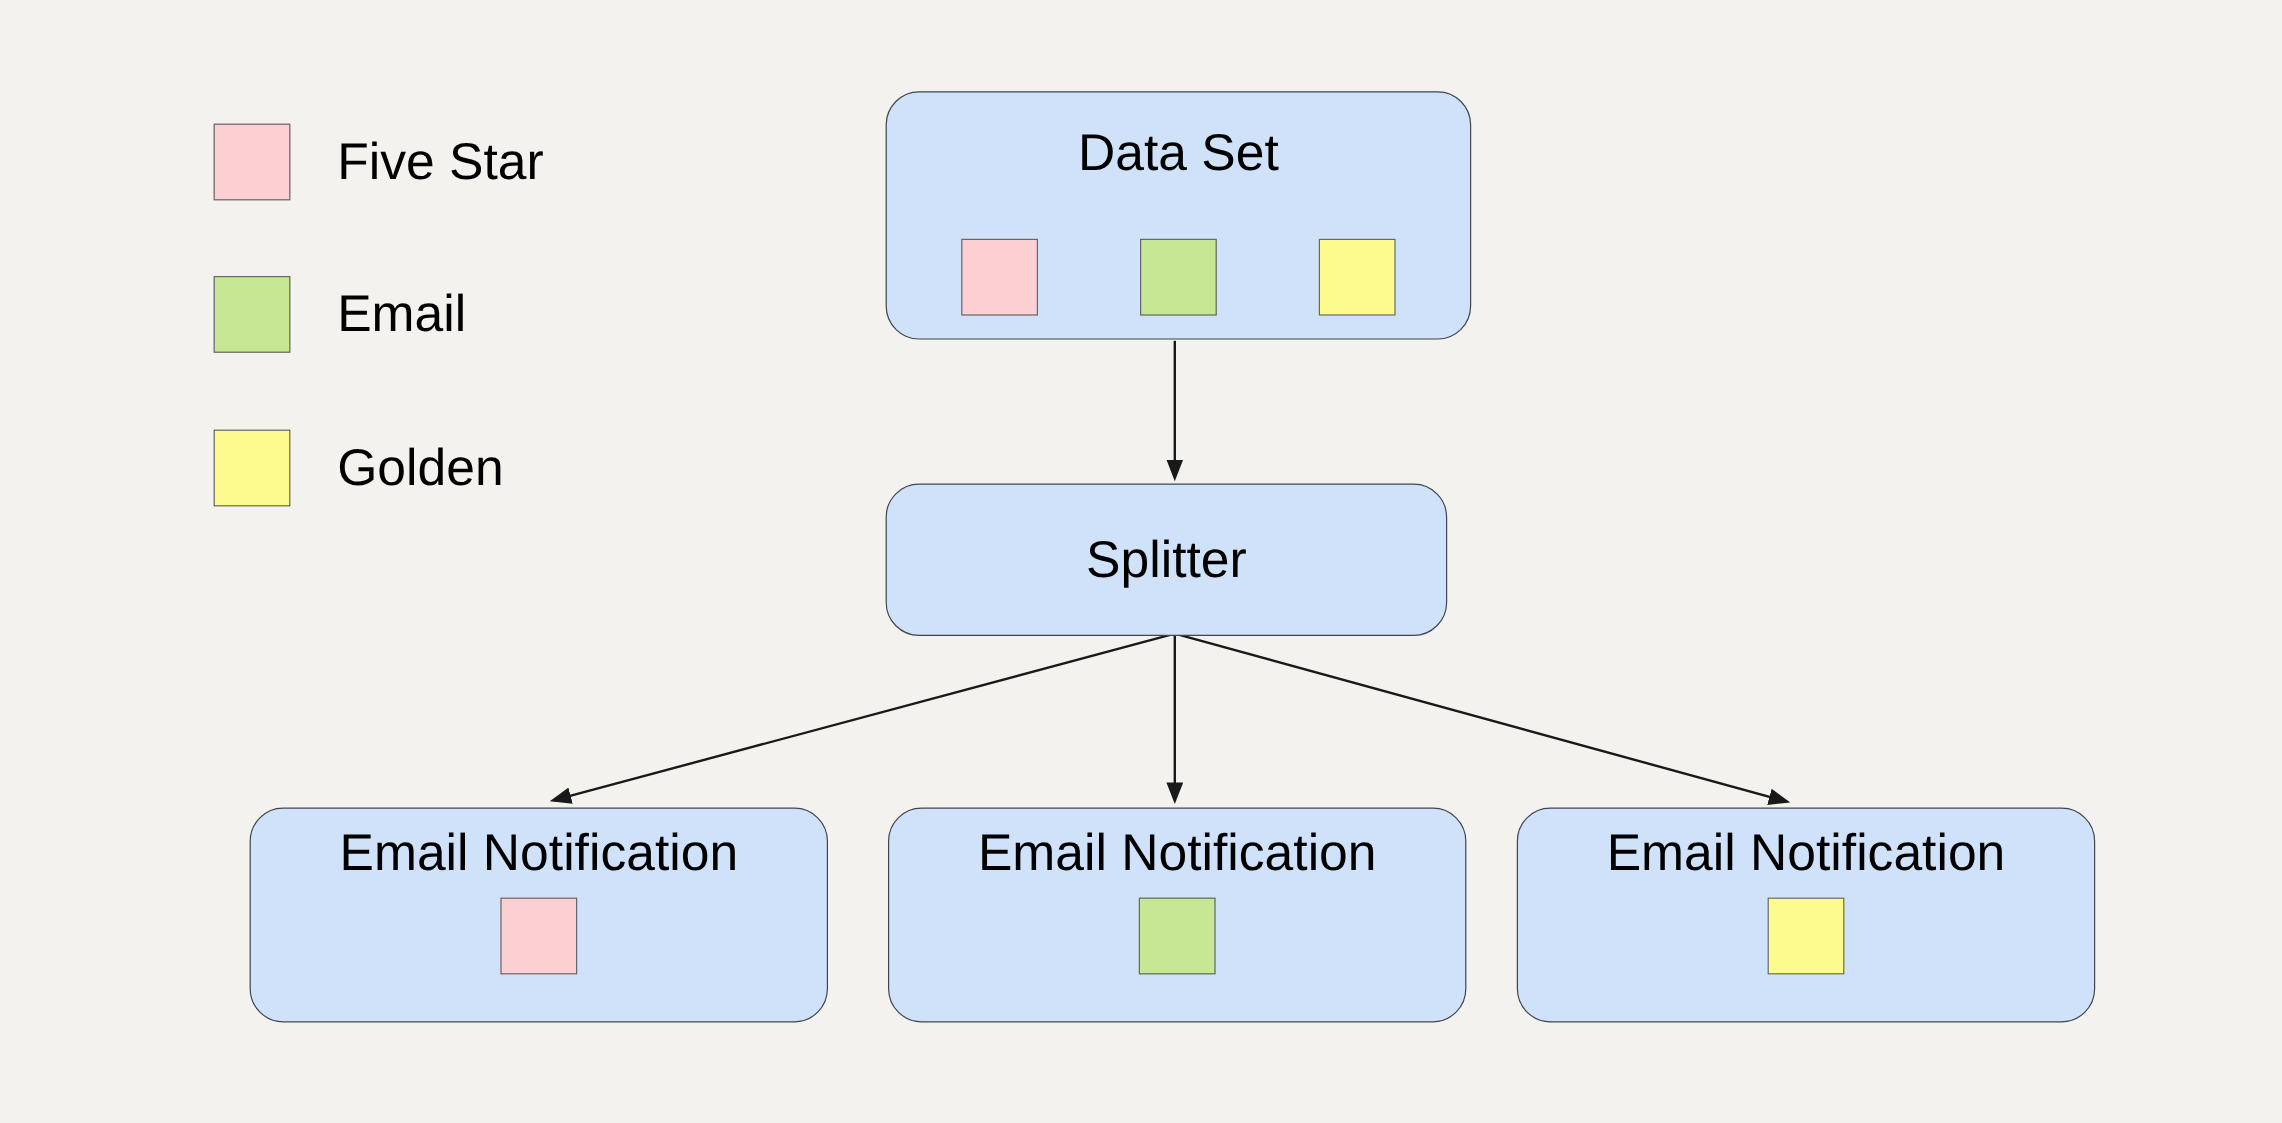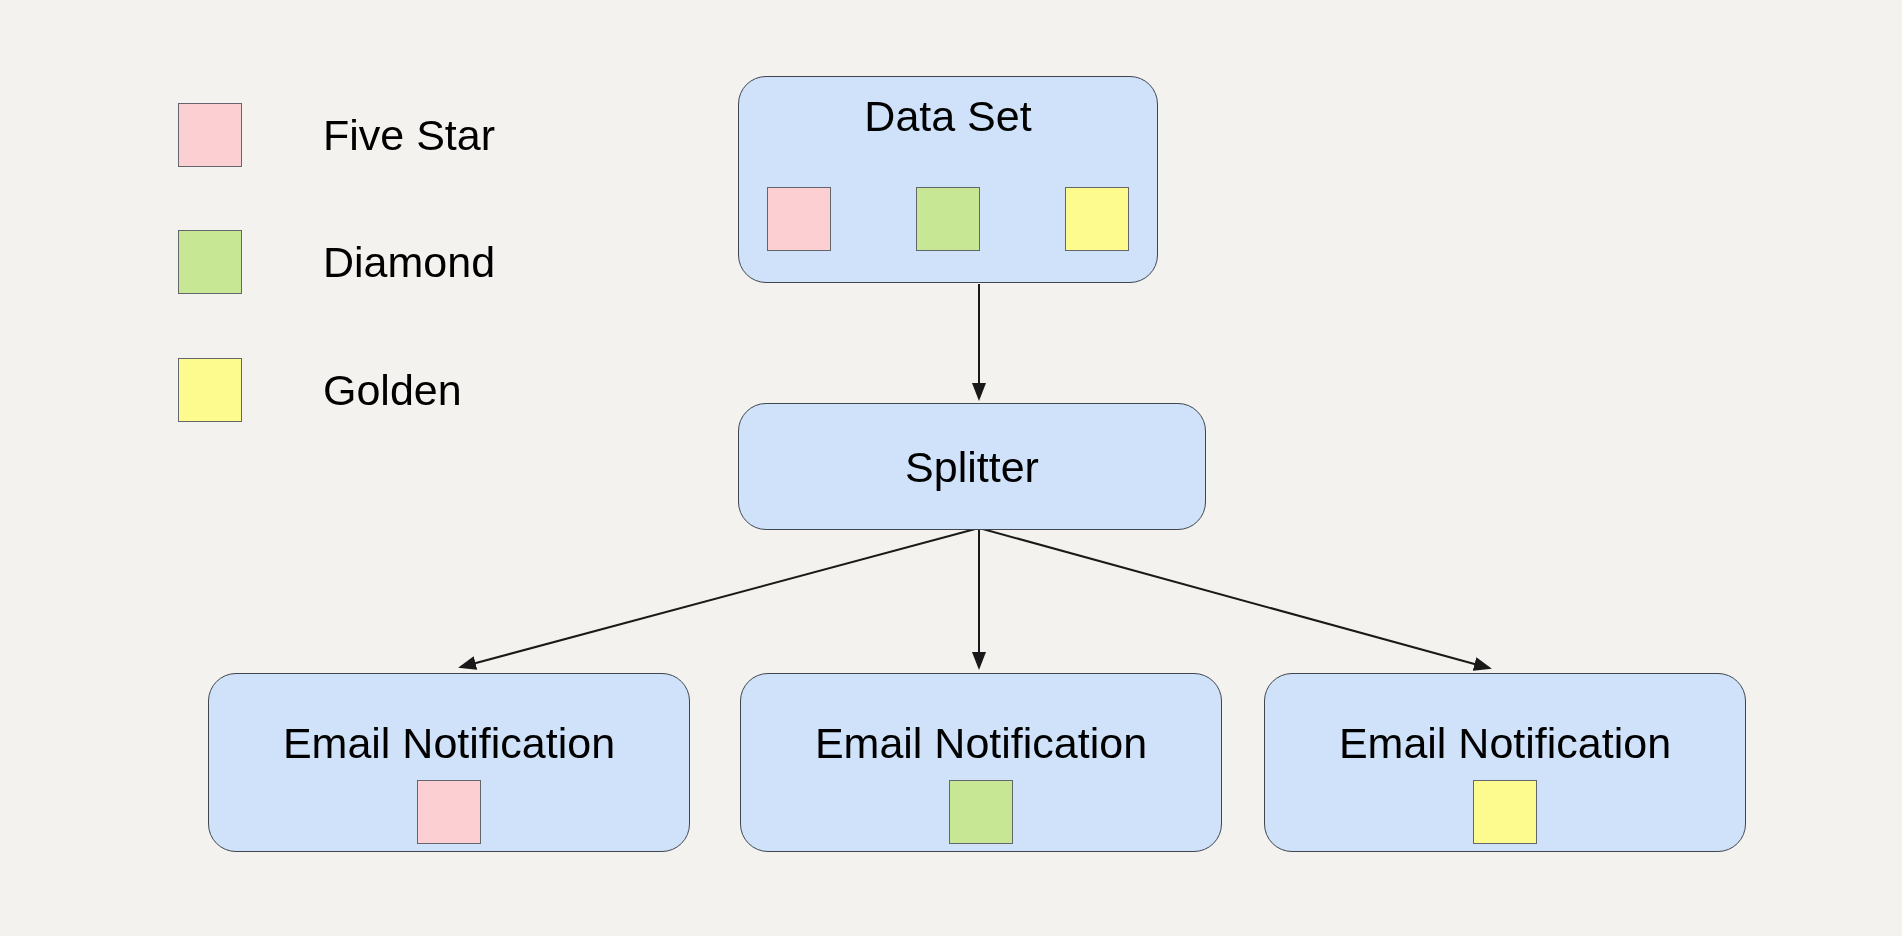--- a/index.html
+++ b/index.html
@@ -46,58 +46,57 @@
     height: 64px;
     border: 1.5px solid #63676b;
     box-sizing: border-box;
     flex: 0 0 auto;
   }
   .legend-label {
     font-size: 43px;
     color: #000;
     line-height: 1;
     white-space: nowrap;
-    margin-left: 42px;
   }
   
   .node {
     position: absolute;
     box-sizing: border-box;
     background: #cfe2fa;
     border: 1.5px solid #3f464e;
     border-radius: 28px;
     display: flex;
     flex-direction: column;
     align-items: center;
   }
   .node-title {
     font-size: 43px;
     color: #000;
     line-height: 50px;
     white-space: nowrap;
   }
   .node-dataset {
     left: 738px; top: 76px;
-    width: 420px; height: 207px;
-    padding-top: 14px;
+    width: 488px; height: 207px;
+    padding-top: 26px;
   }
   .node-dataset .swatch-row {
     display: flex;
     gap: 85px;
     margin-top: 46px;
   }
   .node-splitter {
     left: 738px; top: 403px;
     width: 468px; height: 127px;
     justify-content: center;
   }
   .node-email {
     top: 673px;
     width: 482px; height: 179px;
-    padding-top: 44px;
+    padding-top: 12px;
   }
   .node-email .swatch { margin-top: 12px; }
   .node-email.pos1 { left: 208px; }
   .node-email.pos2 { left: 740px; }
   .node-email.pos3 { left: 1264px; }
 </style>
 </head>
 <body>
 
 <div class="stage">
@@ -113,21 +112,21 @@
     <line x1="979" y1="528" x2="979" y2="667" marker-end="url(#arrow)"></line>
     <line x1="979" y1="528" x2="1489" y2="668" marker-end="url(#arrow)"></line>
   </svg>
 
   <div class="legend-row r1">
     <span class="swatch" style="background-color: rgb(252, 208, 211);"></span>
     <span class="legend-label">Five Star</span>
   </div>
   <div class="legend-row r2">
     <span class="swatch" style="background-color: rgb(199, 231, 148);"></span>
-    <span class="legend-label">Diamond</span>
+    <span class="legend-label">Email</span>
   </div>
   <div class="legend-row r3">
     <span class="swatch" style="background-color: rgb(253, 251, 142);"></span>
     <span class="legend-label">Golden</span>
   </div>
 
   <div class="node node-dataset">
     <div class="node-title">Data Set</div>
     <div class="swatch-row">
       <span class="swatch" style="background-color: rgb(252, 208, 211);"></span>

